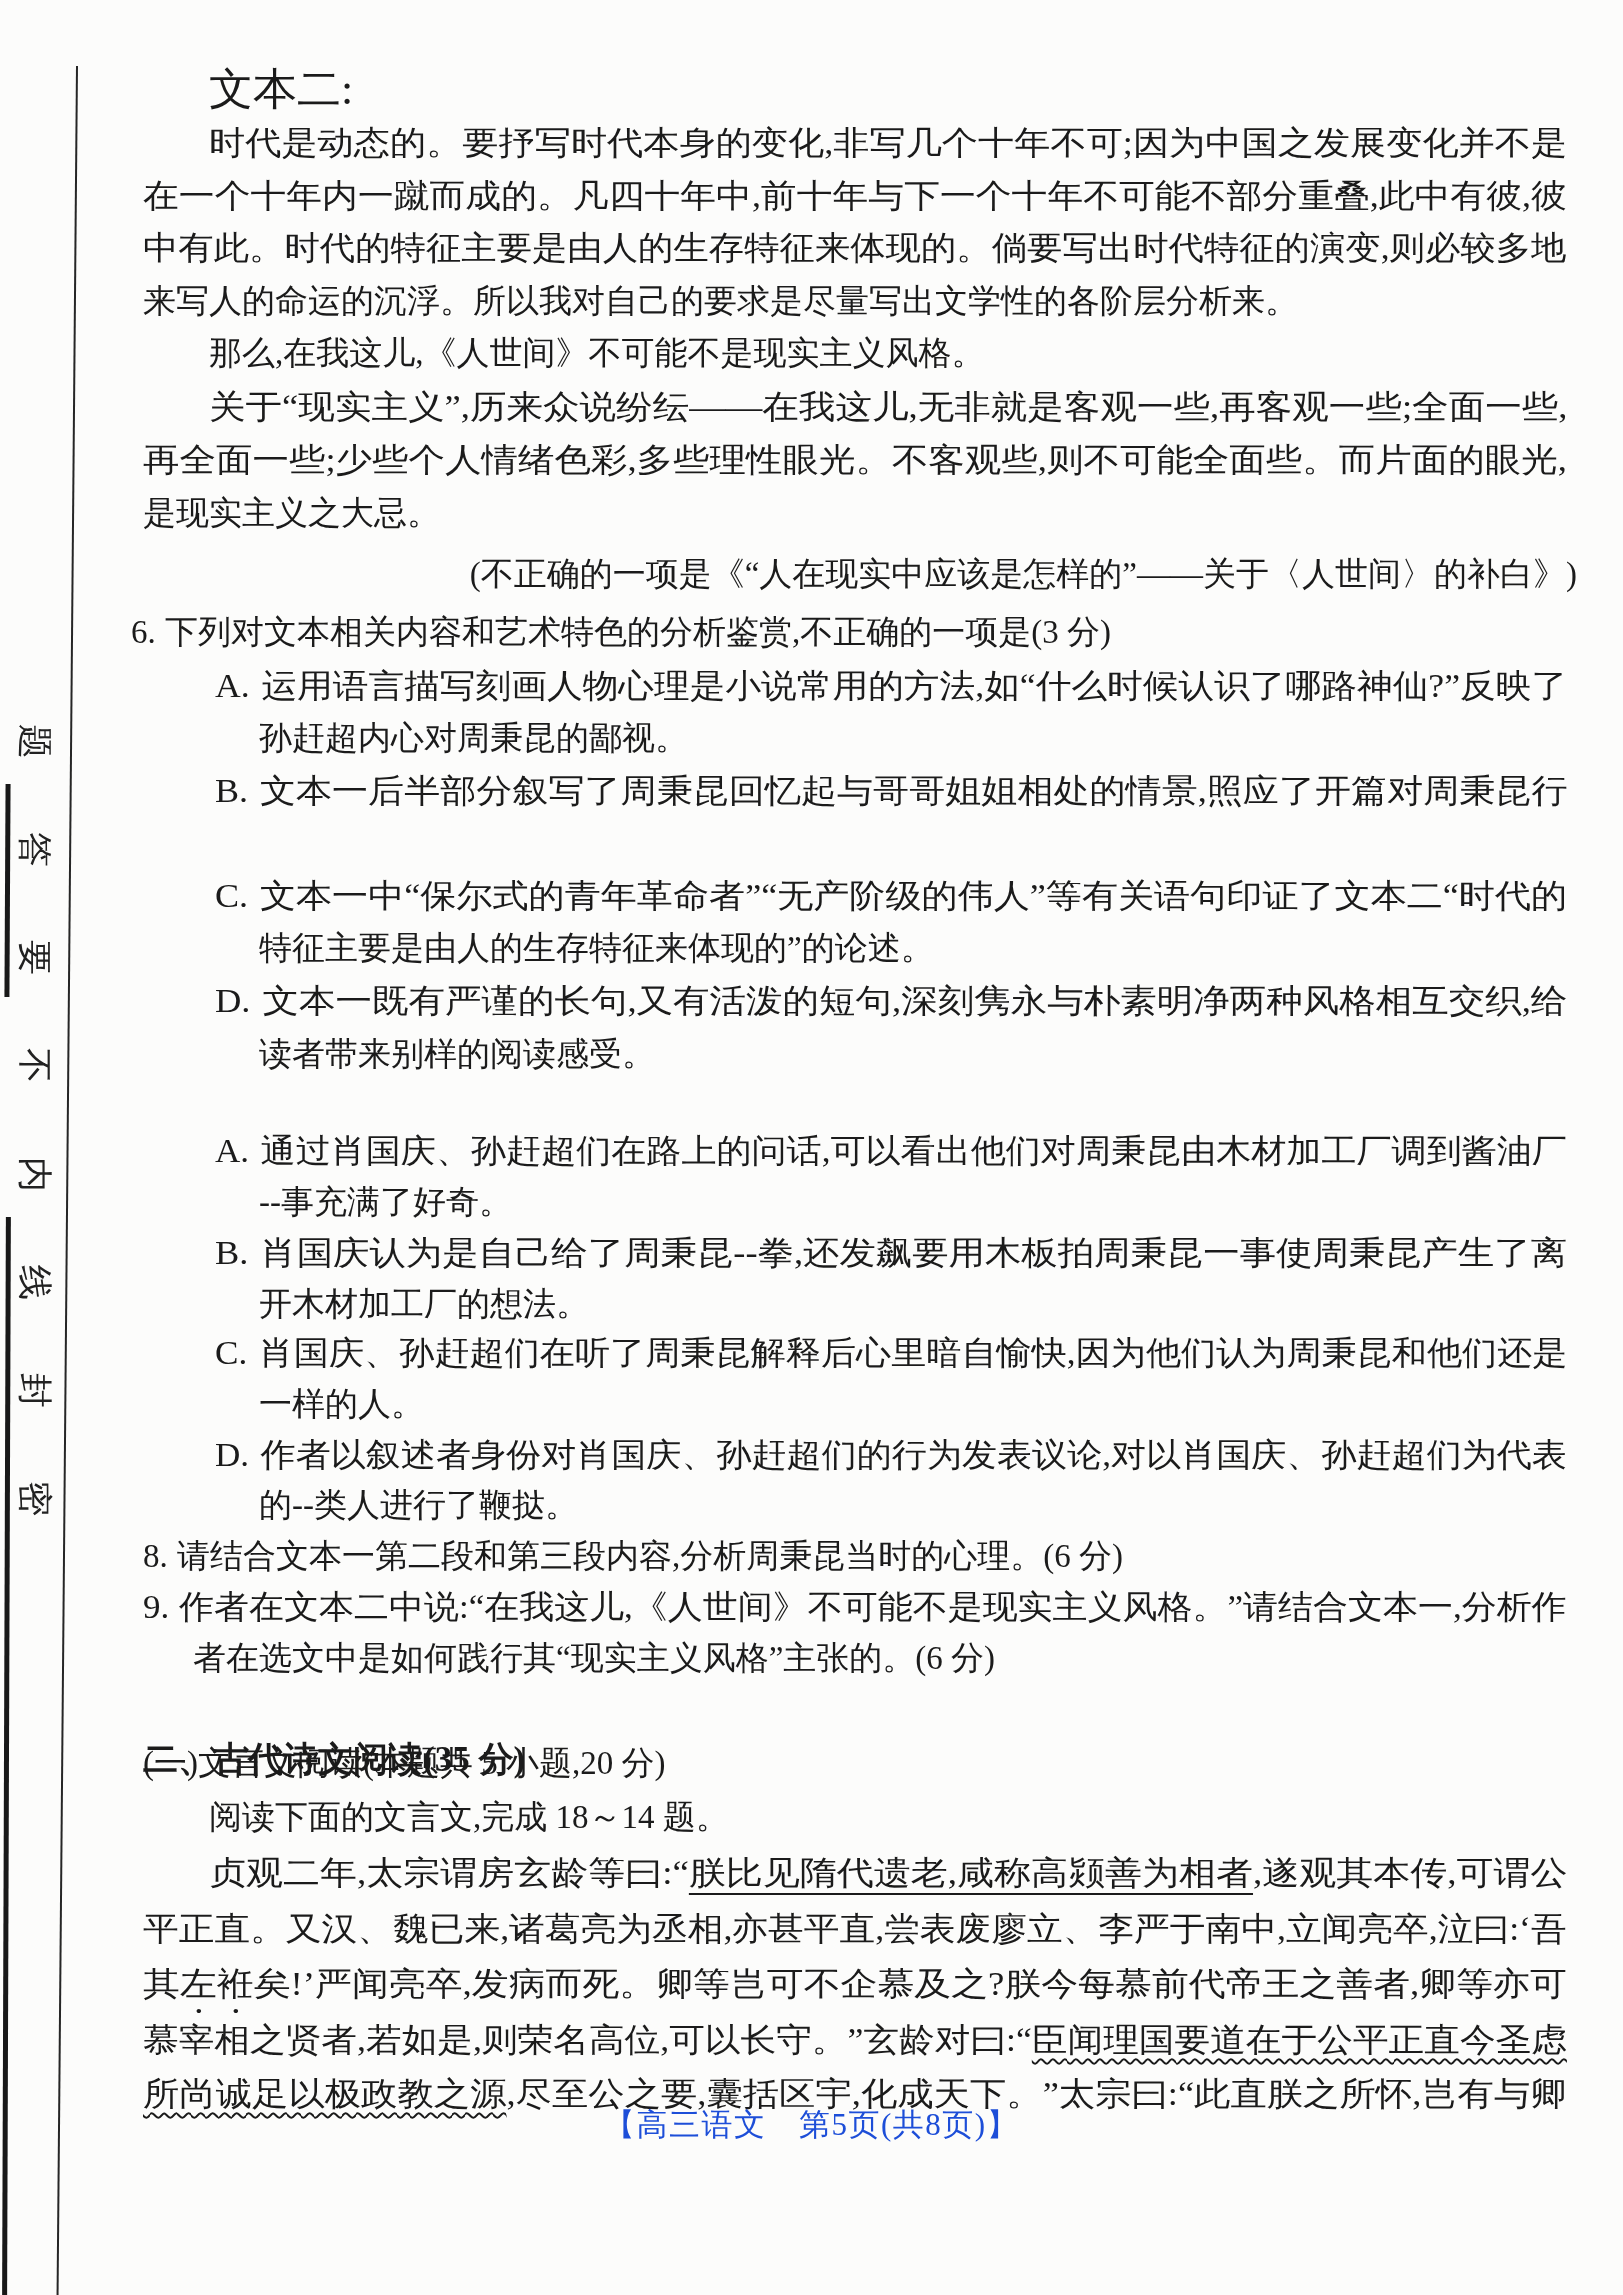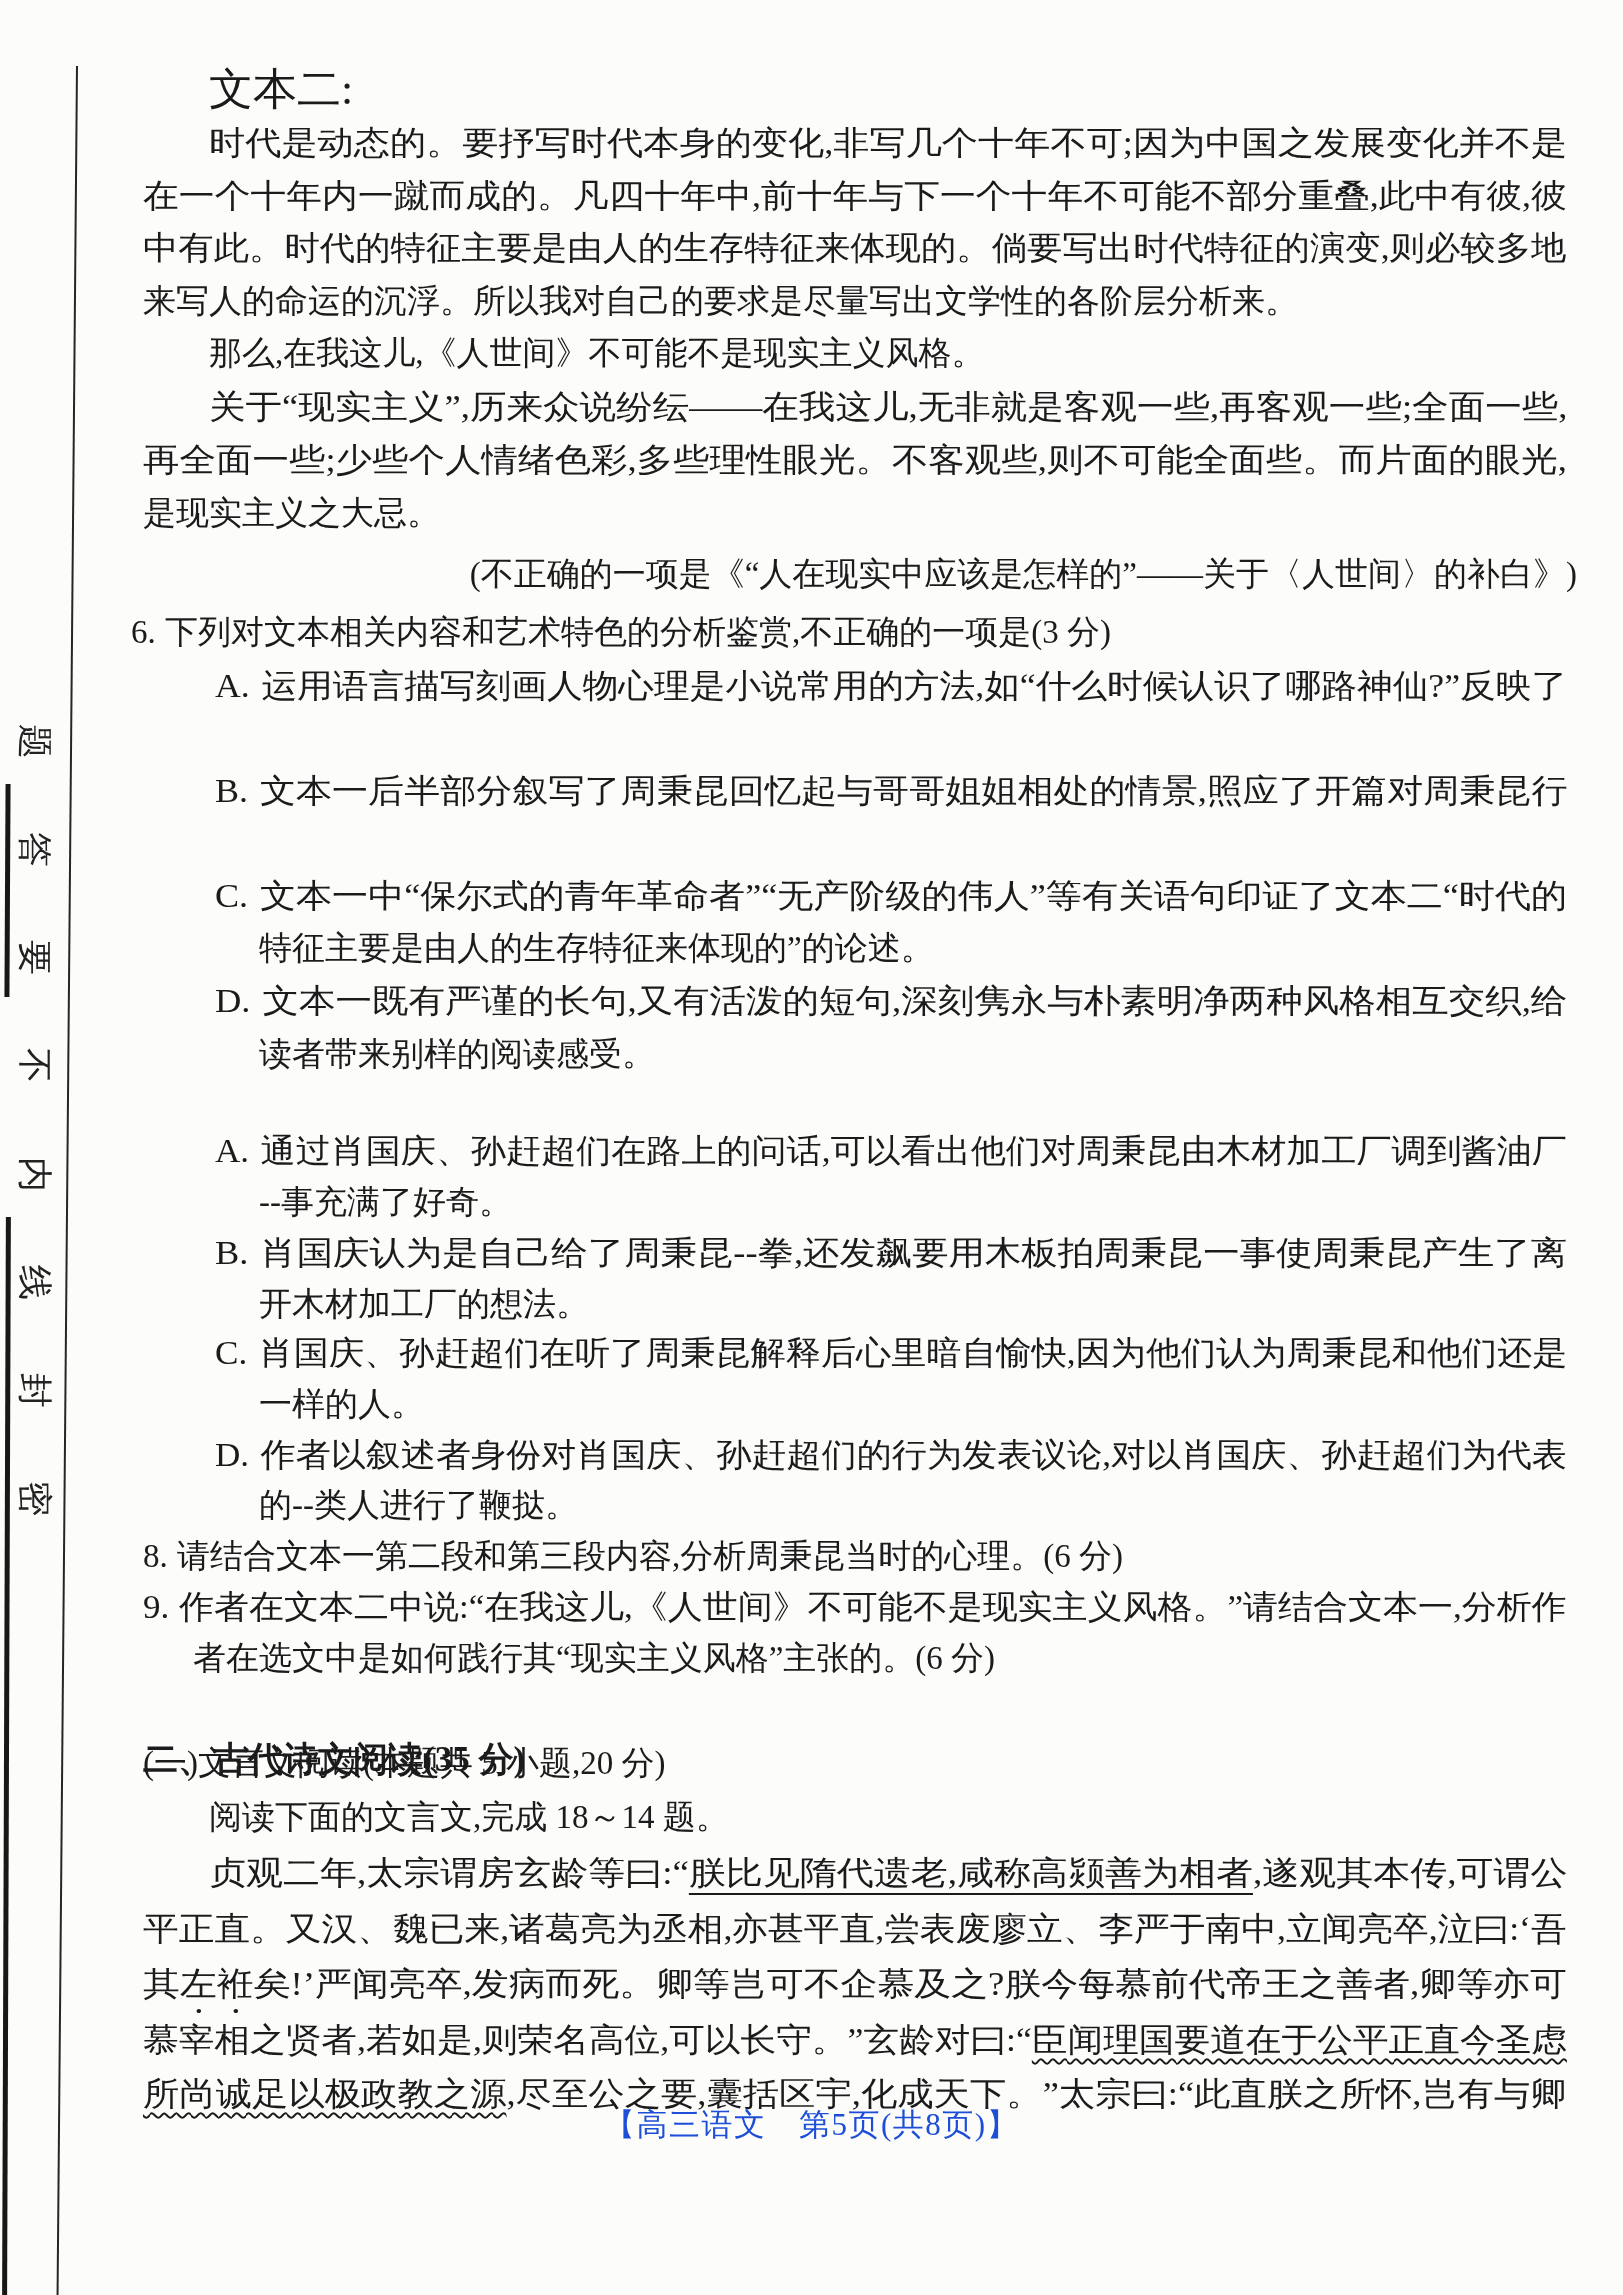--- a/index.html
+++ b/index.html
@@ -79,20 +79,21 @@
   <div class="ln" style="left:143px;top:492px">是现实主义之大忌。</div>
 
   <div class="ln attrib" style="top:553px">(不正确的一项是《“人在现实中应该是怎样的”——关于〈人世间〉的补白》)</div>
 
   <div class="ln" style="left:131px;top:611px">
     <span class="num">6.</span><span>下列对文本相关内容和艺术特色的分析鉴赏,不正确的一项是(3 分)</span>
   </div>
   <div class="ln" style="left: 215px; top: 665px; transform: scaleX(1.0816);">
     <span class="optl">A.</span><span>运用语言描写刻画人物心理是小说常用的方法,如“什么时候认识了哪路神仙?”反映了</span>
   </div>
+  <div class="ln" style="left:259px;top:717px">孙赶超内心对周秉昆的鄙视。</div>
   <div class="ln" style="left: 215px; top: 770px; transform: scaleX(1.0931);">
     <span class="optl">B.</span><span>文本一后半部分叙写了周秉昆回忆起与哥哥姐姐相处的情景,照应了开篇对周秉昆行</span>
   </div>
   <div class="ln" style="left: 215px; top: 875px; transform: scaleX(1.0937);">
     <span class="optl">C.</span><span>文本一中“保尔式的青年革命者”“无产阶级的伟人”等有关语句印证了文本二“时代的</span>
   </div>
   <div class="ln" style="left:259px;top:927px">特征主要是由人的生存特征来体现的”的论述。</div>
   <div class="ln" style="left: 215px; top: 980px; transform: scaleX(1.1061);">
     <span class="optl">D.</span><span>文本一既有严谨的长句,又有活泼的短句,深刻隽永与朴素明净两种风格相互交织,给</span>
   </div>

